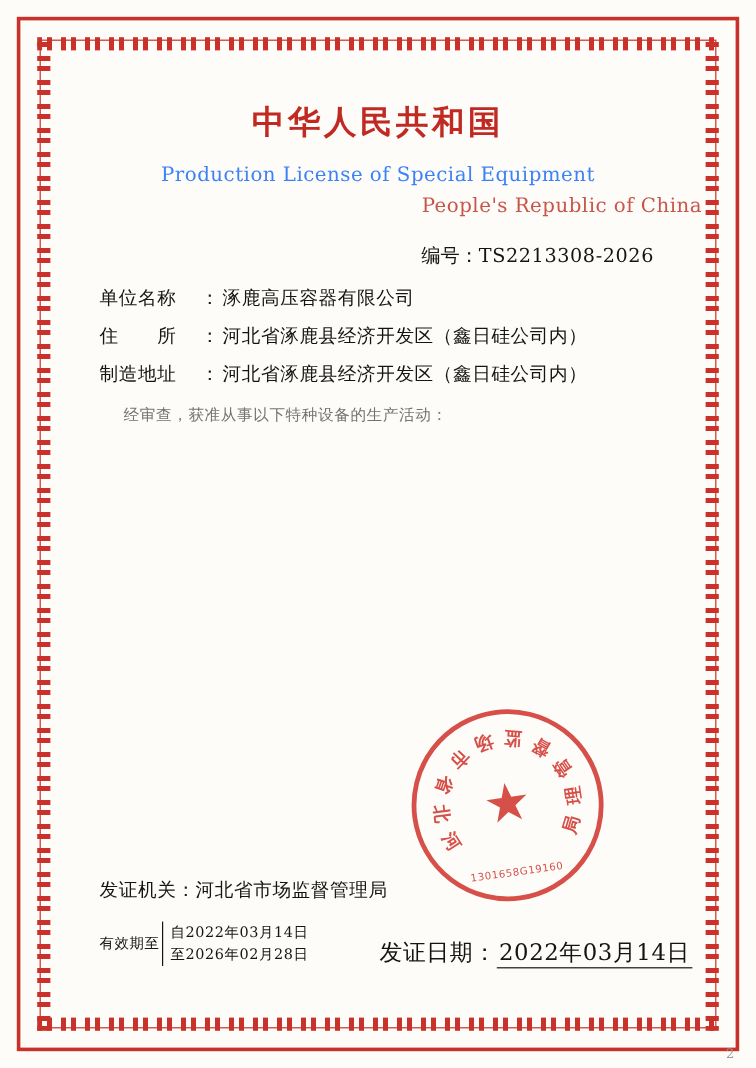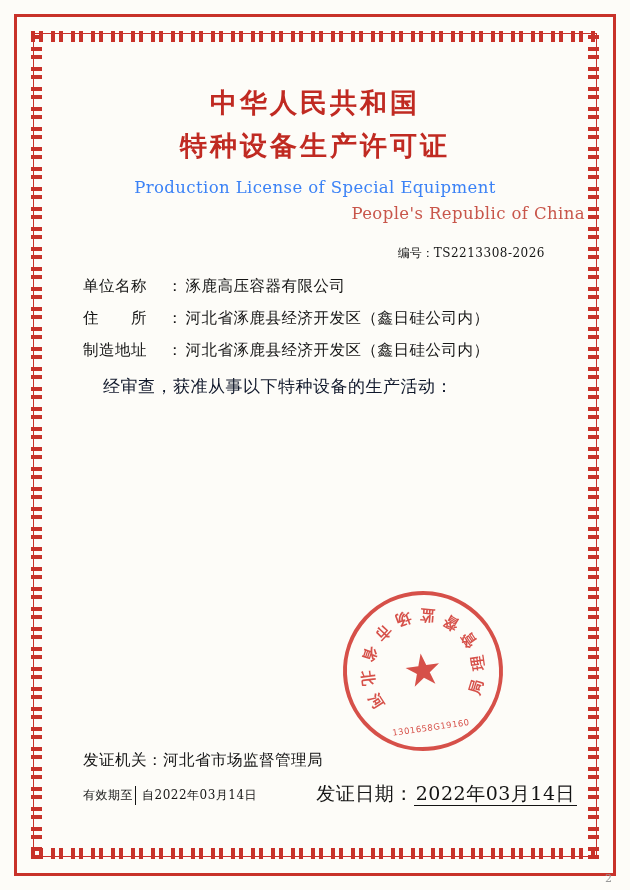--- a/index.html
+++ b/index.html
@@ -117,21 +117,21 @@
     font-size: 16.5px;
     letter-spacing: 0.4px;
     margin-top: 7px;
   }
 
   .serial-row {
     margin-top: 22px;
     text-align: right;
     padding-right: 40px;
     font-family: "DejaVu Serif", "Liberation Serif", serif;
-    font-size: 12px;
+    font-size: 16px;
     color: #141414;
   }
   .serial-row .serial-num {
     font-family: "DejaVu Serif", "Liberation Serif", serif;
     letter-spacing: 0.5px;
   }
 
   .field-list {
     margin-top: 14px;
     padding-left: 38px;
@@ -156,22 +156,22 @@
   }
   .field-value {
     flex: 1 1 auto;
     letter-spacing: 0.5px;
   }
 
   .approval-line {
     margin-top: 14px;
     padding-left: 58px;
     font-family: "DejaVu Serif", "Liberation Serif", serif;
-    font-size: 17px;
-    color: #0f172a;
+    font-size: 13px;
+    color: #737373;
     letter-spacing: 0.5px;
   }
 
   
   table.lic-table {
     margin-top: 13px;
     margin-left: 24px;
     width: 492px;
     border-collapse: collapse;
     font-family: "DejaVu Serif", "Liberation Serif", serif;
@@ -310,21 +310,20 @@
 
 <div class="page">
 
   <div class="border-outer"></div>
   <div class="border-greek"></div>
   <div class="border-inner"></div>
 
   <div class="content">
 
     <div class="title-zh">中华人民共和国</div>
-    <div class="title-zh2">特种设备生产许可证</div>
     <div class="title-en">Production License of Special Equipment</div>
     <div class="title-en2">People's Republic of China</div>
 
     <div class="serial-row">
       <span>编号：</span><span class="serial-num">TS2213308-2026</span>
     </div>
 
     <div class="field-list">
       <div class="field-row">
         <span class="field-label">单位名称</span>
@@ -347,20 +346,21 @@
 
 
     <div class="footer">
       <div class="issuer-row">
         <span>发证机关：</span><span>河北省市场监督管理局</span>
       </div>
       <div class="validity-block">
         <span class="validity-label">有效期至</span>
         <span class="validity-dates">
           <div>自2022年03月14日</div>
+          <div>至2026年02月28日</div>
         </span>
       </div>
       <div class="issue-date-row">
         <span>发证日期：</span><span class="underlined">2022年03月14日</span>
       </div>
     </div>
 
     <div class="seal">
       <div class="seal-text-top">
           <span style="transform: rotate(-115deg) translate(0px, -56px) rotate(180deg) translate(-50%, -50%);">河</span>

